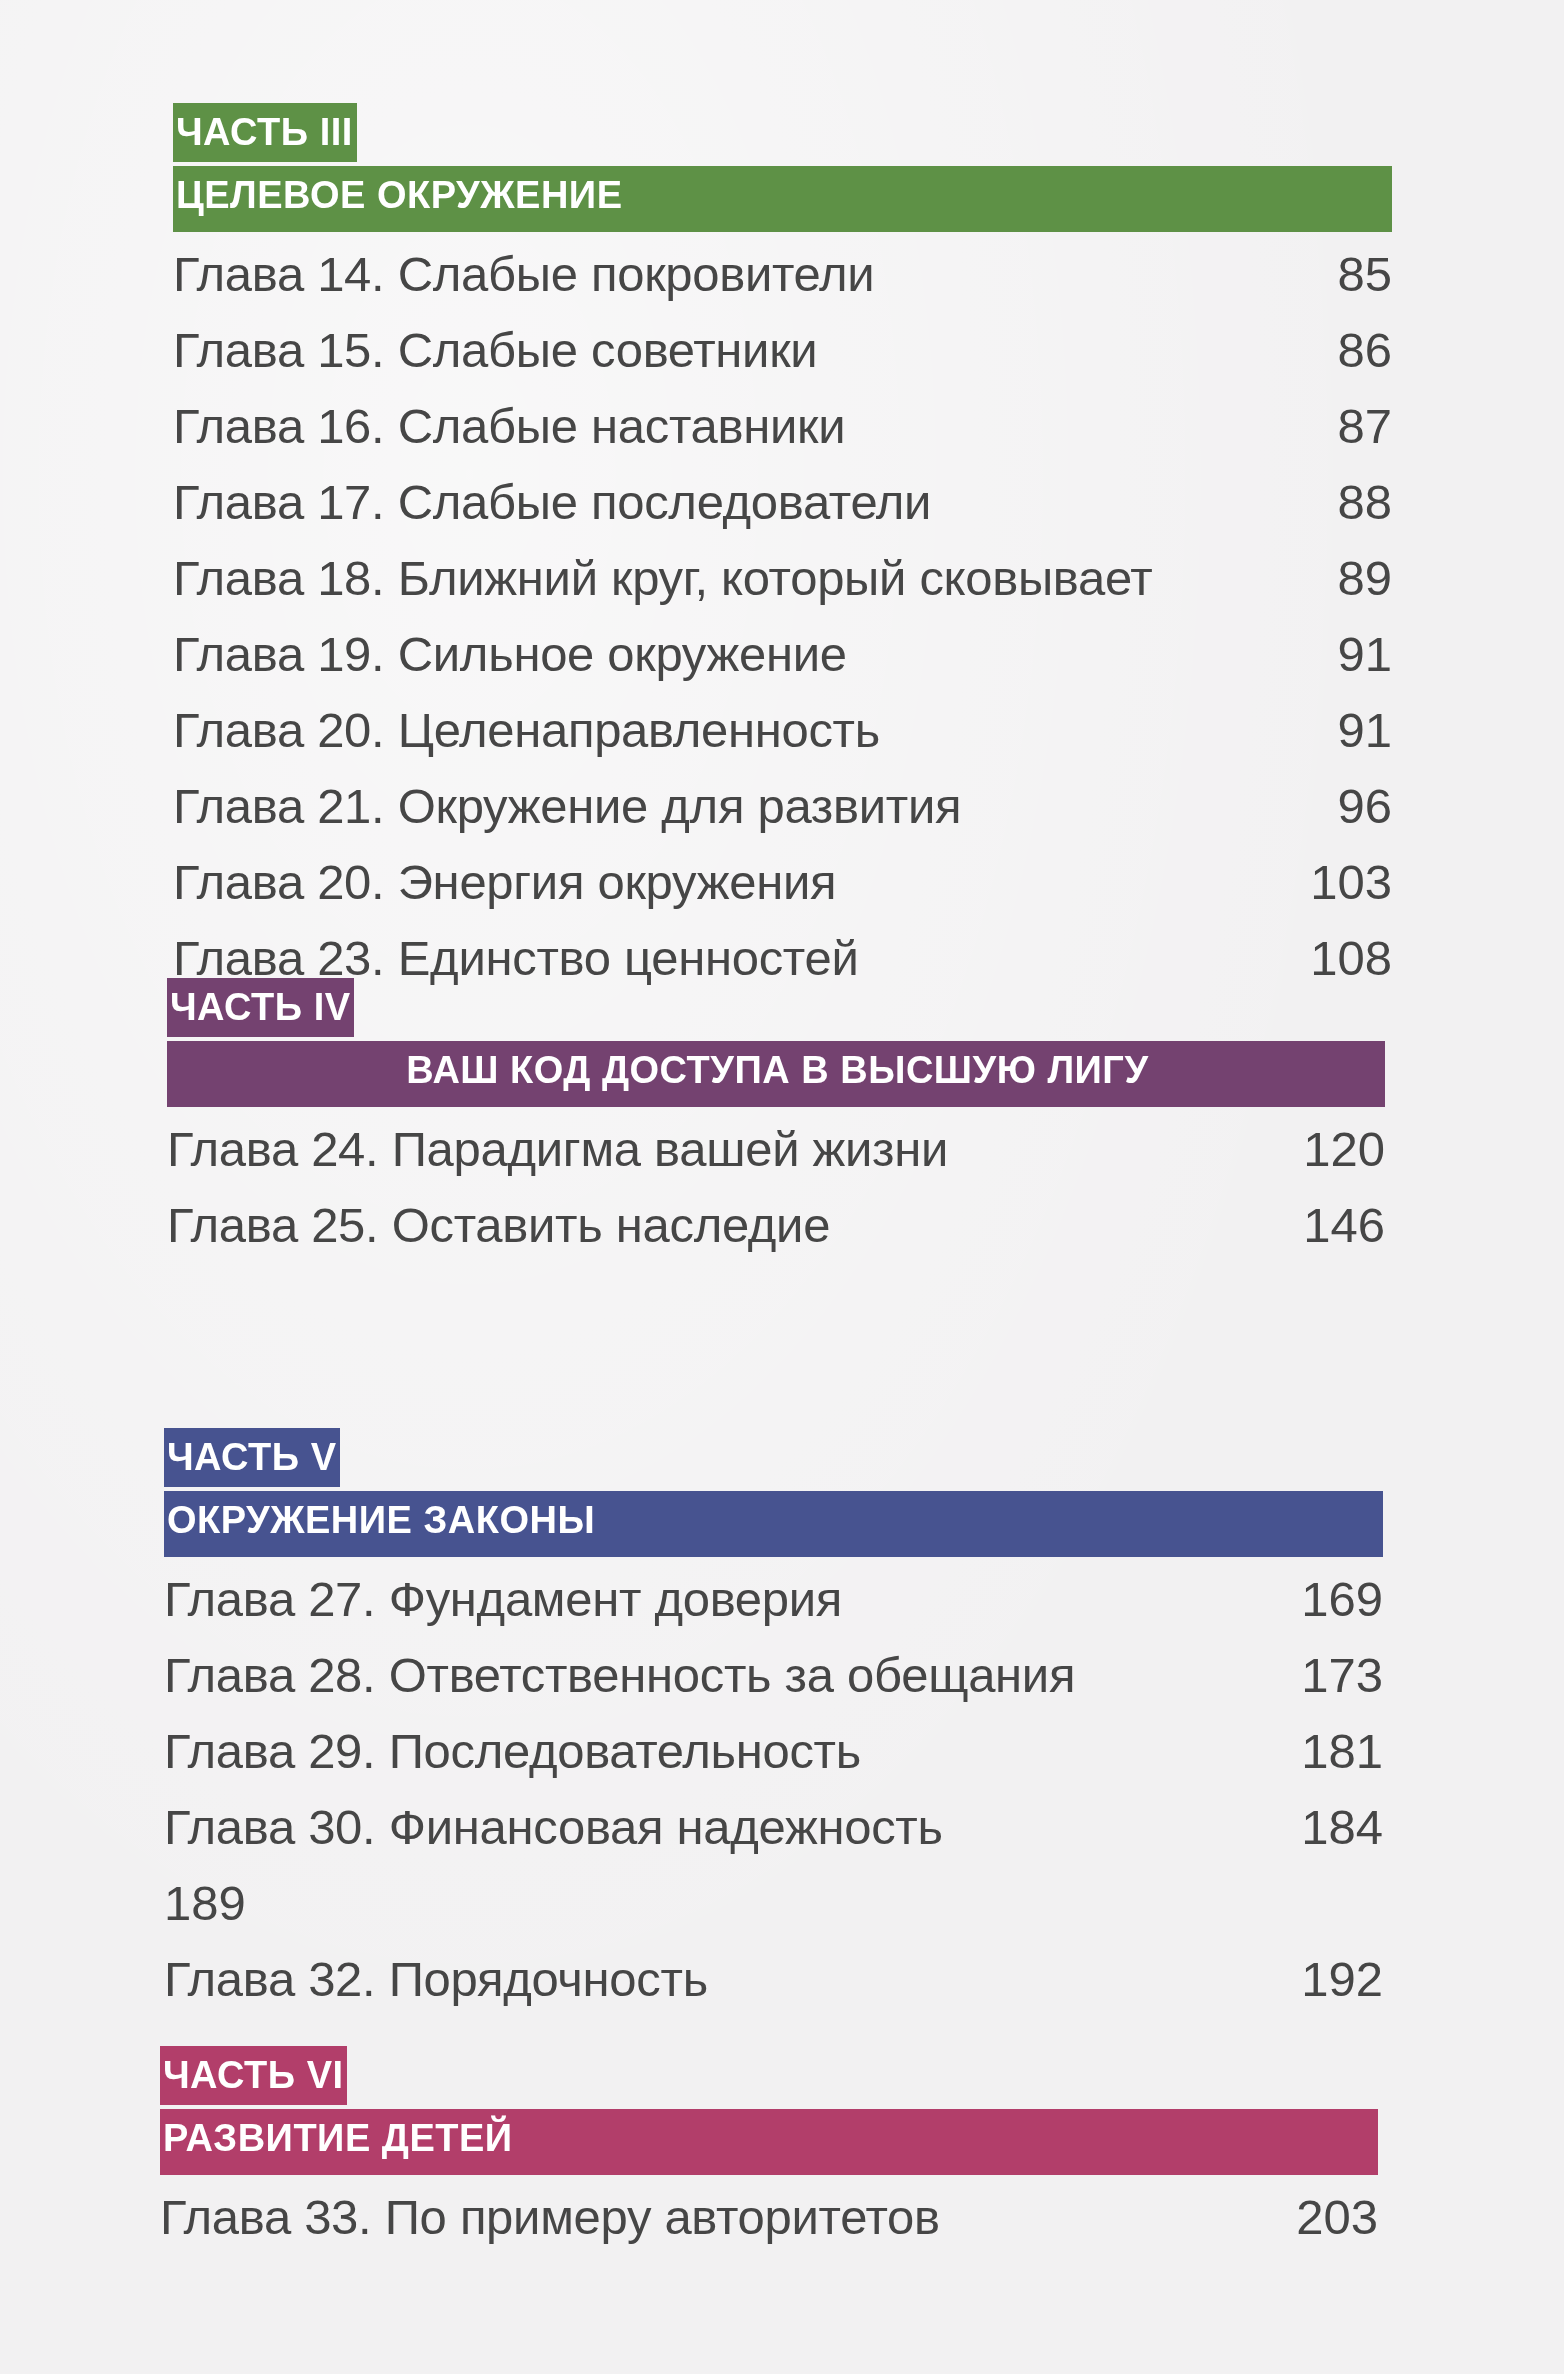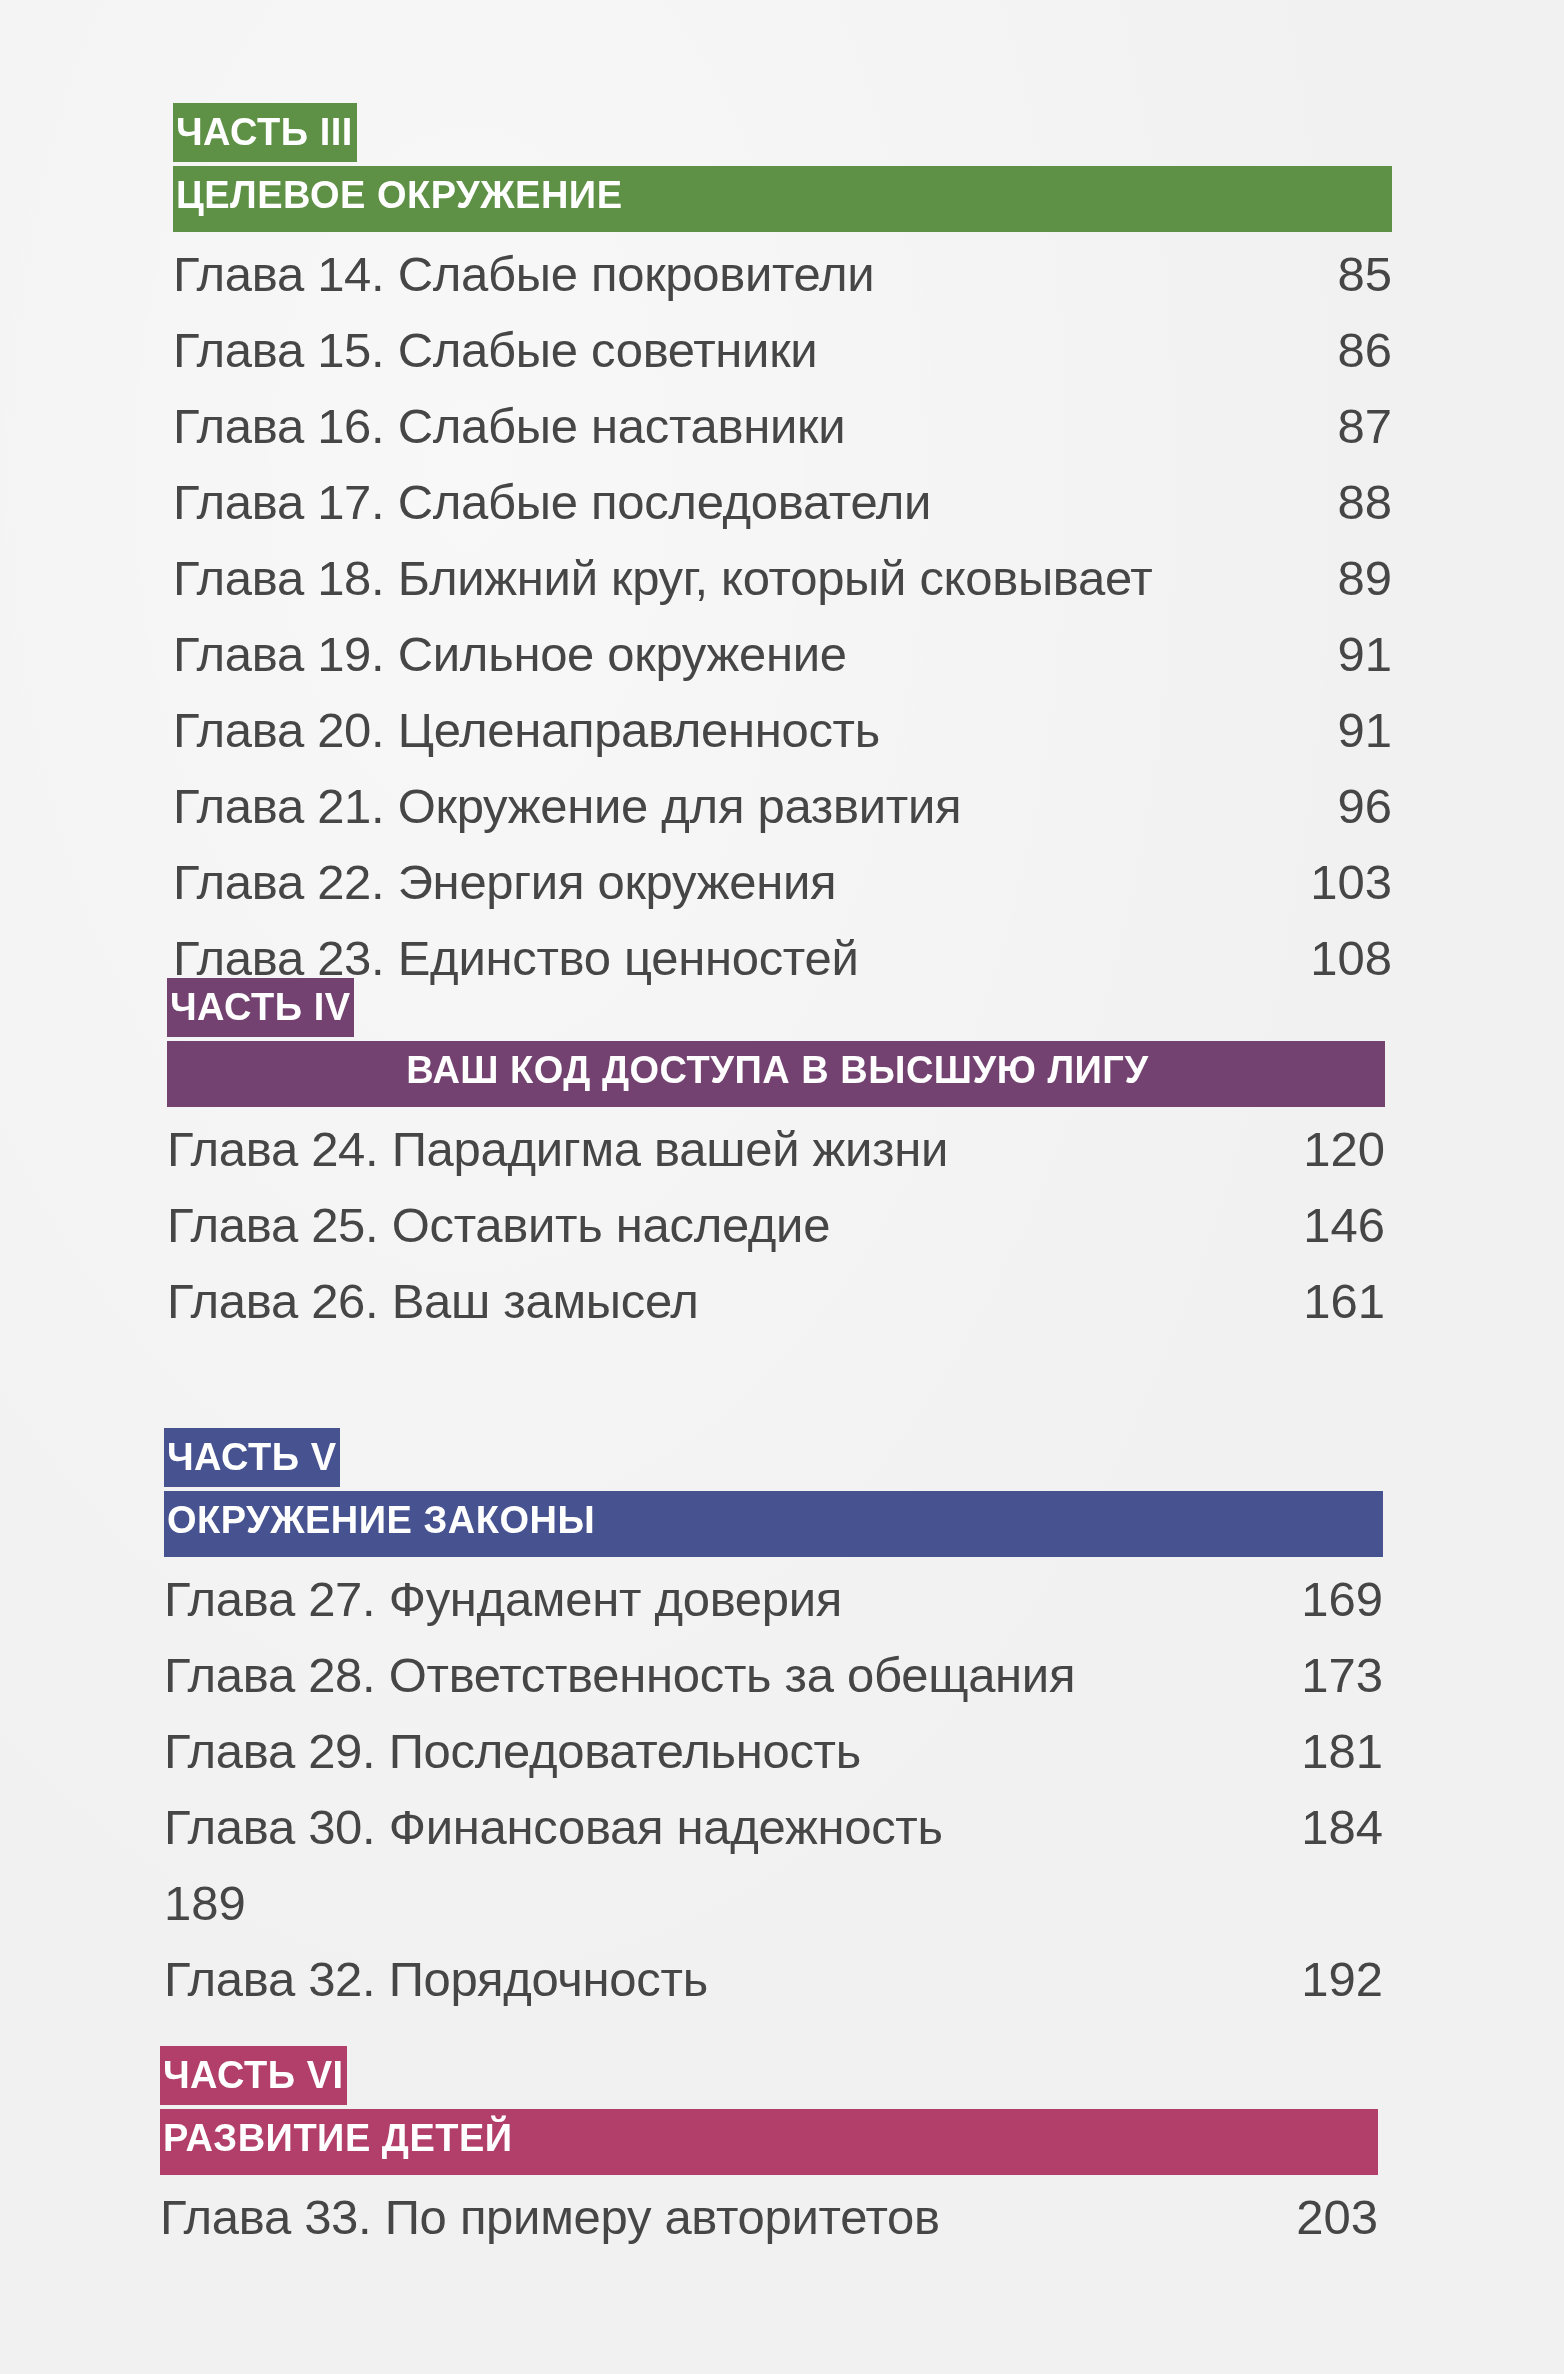--- a/index.html
+++ b/index.html
@@ -107,45 +107,41 @@
       </li>
       <li class="toc-row">
         <span class="toc-title">Глава 20. Целенаправленность</span>
         <span class="toc-page">91</span>
       </li>
       <li class="toc-row">
         <span class="toc-title">Глава 21. Окружение для развития</span>
         <span class="toc-page">96</span>
       </li>
       <li class="toc-row">
-        <span class="toc-title">Глава 22. Энергия окружения</span>
+        <span class="toc-title">Глава 20. Энергия окружения</span>
         <span class="toc-page">103</span>
       </li>
       <li class="toc-row">
         <span class="toc-title">Глава 23. Единство ценностей</span>
         <span class="toc-page">108</span>
       </li>
     </ul>
   </section>
 
   <section class="part" style="left:167px; top:978px; width:1218px;">
     <div class="part-label" style="background:#744270;">ЧАСТЬ IV</div>
     <div class="part-title" style="background:#744270;text-align:center;">ВАШ КОД ДОСТУПА В ВЫСШУЮ ЛИГУ</div>
     <ul class="toc-list" style="margin-top:3.8px;">
       <li class="toc-row">
         <span class="toc-title">Глава 24. Парадигма вашей жизни</span>
         <span class="toc-page">120</span>
       </li>
       <li class="toc-row">
         <span class="toc-title">Глава 25. Оставить наследие</span>
         <span class="toc-page">146</span>
-      </li>
-      <li class="toc-row">
-        <span class="toc-title">Глава 26. Ваш замысел</span>
-        <span class="toc-page">161</span>
       </li>
     </ul>
   </section>
 
   <section class="part" style="left:164px; top:1428px; width:1219px;">
     <div class="part-label" style="background:#475390;">ЧАСТЬ V</div>
     <div class="part-title" style="background:#475390;">ОКРУЖЕНИЕ ЗАКОНЫ</div>
     <ul class="toc-list" style="margin-top:3.8px;">
       <li class="toc-row">
         <span class="toc-title">Глава 27. Фундамент доверия</span>

